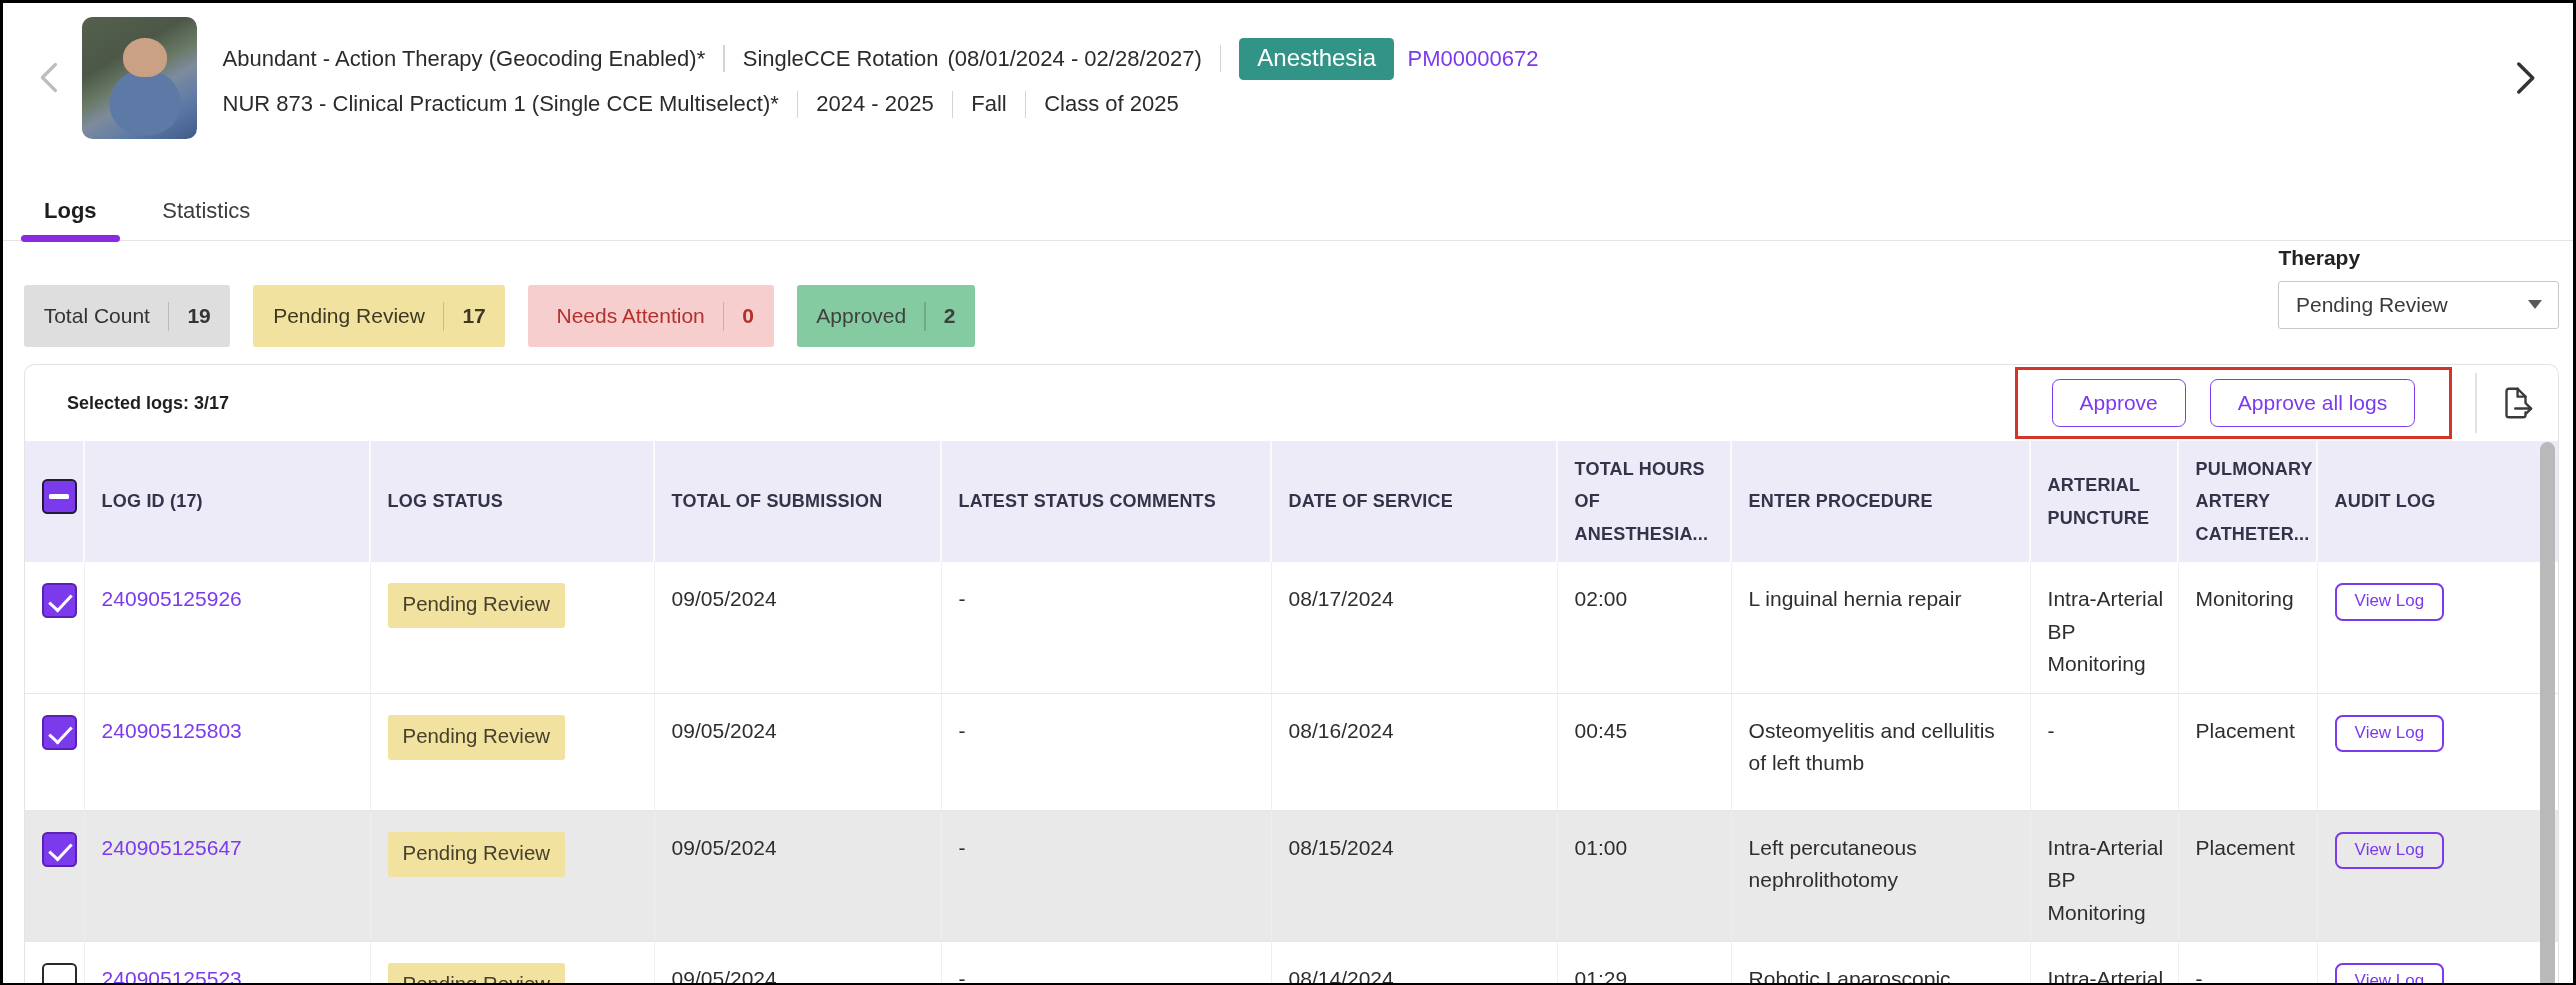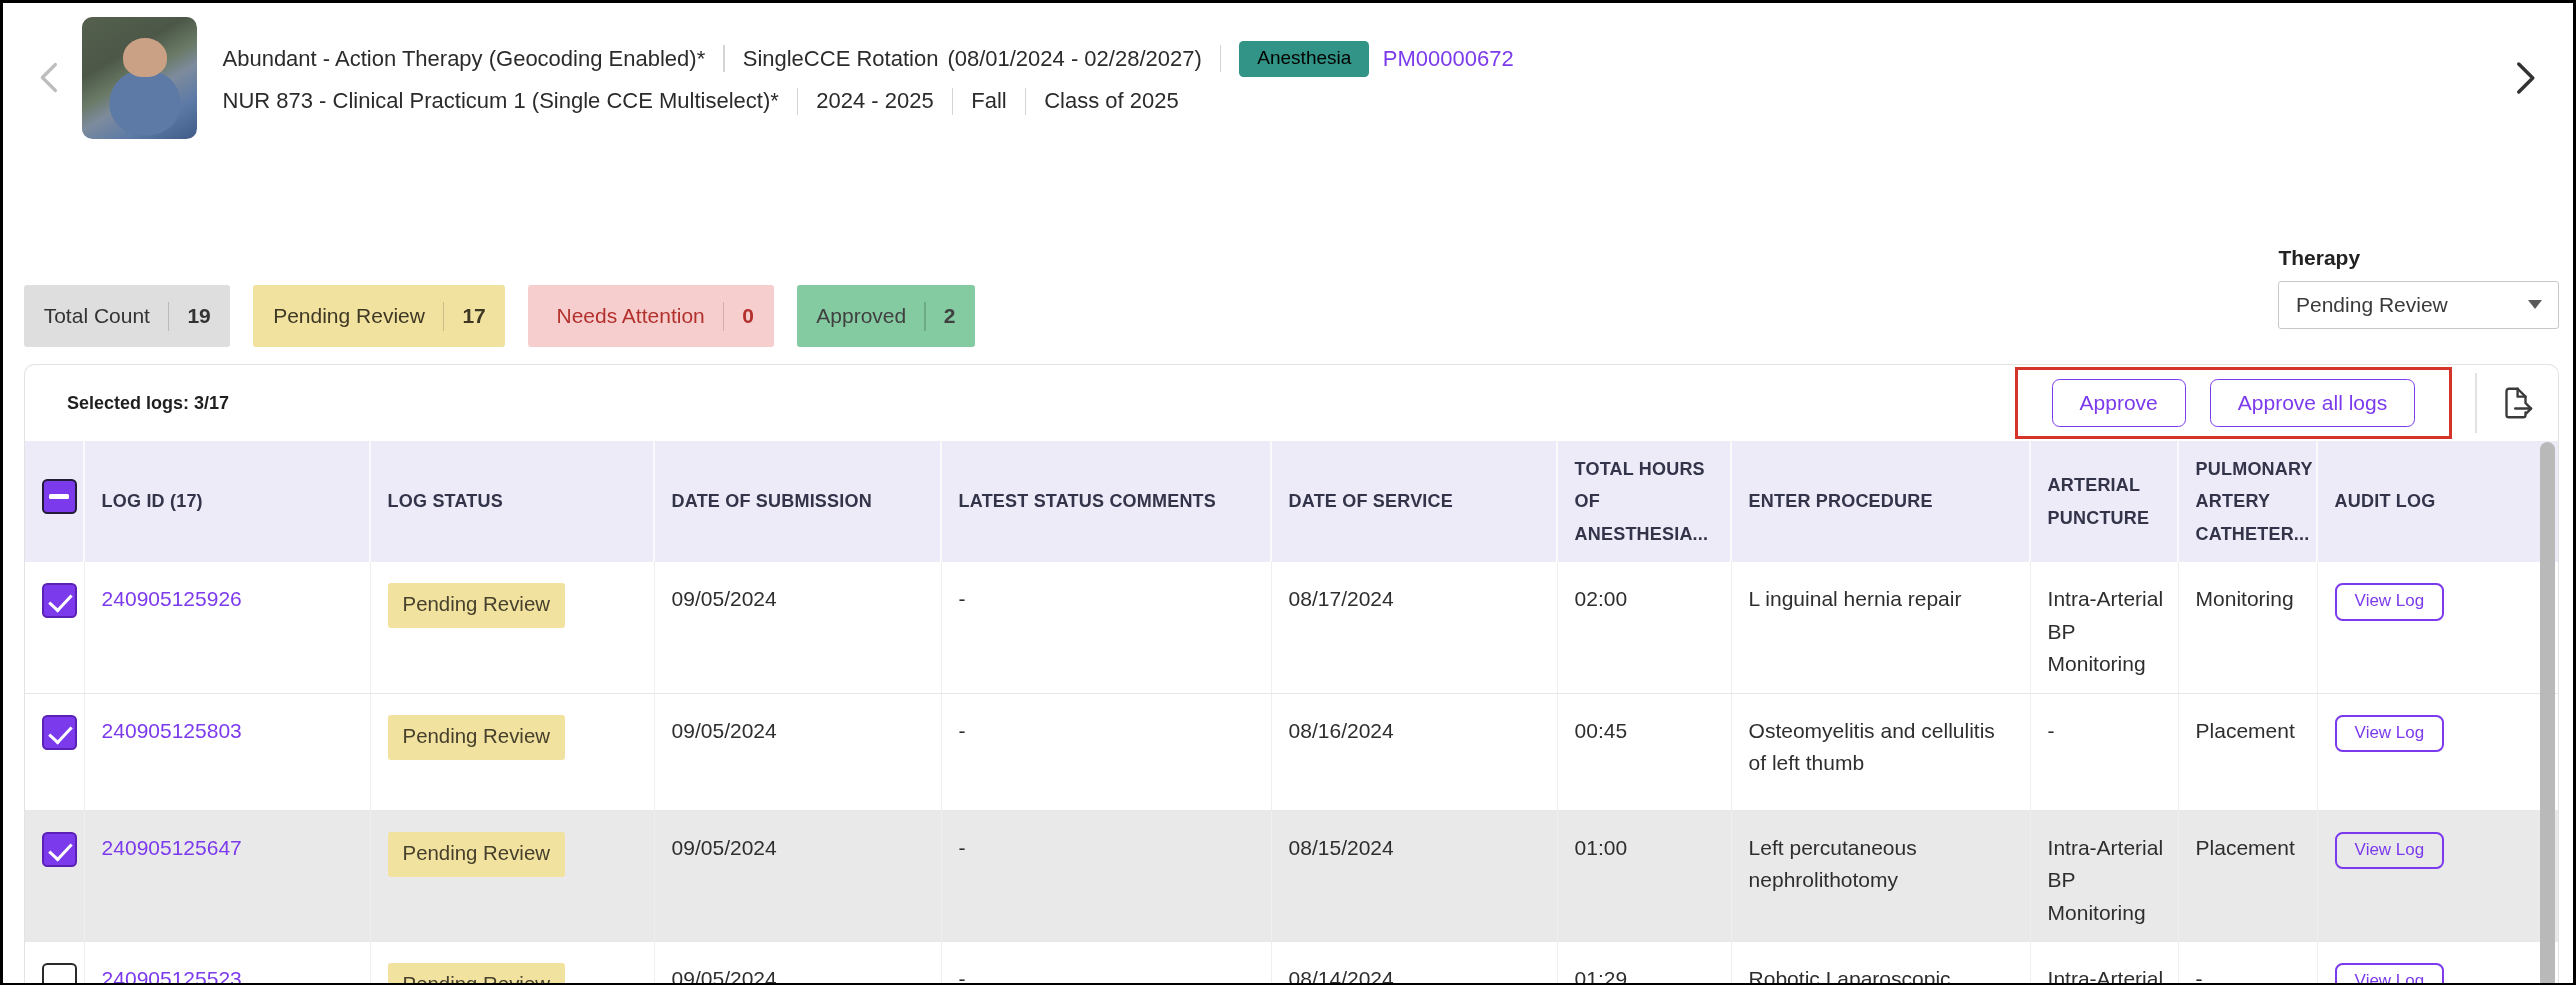--- a/index.html
+++ b/index.html
@@ -12,21 +12,21 @@
   .nav-chevron { width:53px; height:83px; display:flex; align-items:center; justify-content:center; cursor:pointer; flex:0 0 auto; }
   .avatar { width:115px; height:122px; border-radius:10.6px; margin:0 26px 0 4.5px; flex:0 0 auto; overflow:hidden; position:relative;
             background:linear-gradient(150deg,#55614d 0%,#4c5748 32%,#6a7a66 48%,#7d8b9d 60%,#5d7aa6 78%,#3f5a86 100%); }
   .avatar::after { content:""; position:absolute; left:41px; top:21px; width:44px; height:39px; border-radius:50% 50% 45% 45%; background:#caa184; box-shadow:0 45px 0 13.6px #5d7aa6; }
   .profile-info { display:flex; flex-direction:column; gap:10.6px; }
   .pline { display:flex; align-items:center; font-size:22px; color:#2b2b2b; white-space:nowrap; }
   .pline .bold { font-weight:700; font-size:23.4px; color:#1f1f1f; }
   .pline .gap { width:9px; }
   .sep { width:1.5px; height:27px; background:#d4d4d4; margin:0 18px; flex:0 0 auto; }
   .plink { color:#7c3aed; text-decoration:none; cursor:pointer; }
-  .teal-badge { background:#319486; color:#000000; font-size:19px; padding:6.8px 18px; border-radius:4.5px; line-height:1.2; }
+  .teal-badge { background:#319486; color:#ffffff; font-size:24px; padding:6.8px 18px; border-radius:4.5px; line-height:1.2; }
   .nav-next { margin-left:auto; }
 
   
   .tabs { position:absolute; top:184px; left:0; right:0; padding-left:18px; display:flex; border-bottom:1.5px solid #e4e4e4; }
   .tab { position:relative; padding:10.6px 23px 16.6px; font-size:22px; color:#3d3d3d; cursor:pointer; }
   .tab.active { font-weight:700; color:#1e1e1e; }
   .tab.active::after { content:""; position:absolute; left:0; right:0; bottom:-1.5px; height:6.8px; border-radius:3.8px; background:#8a2be2; }
   .tab + .tab { margin-left:19.7px; }
 
   
@@ -111,20 +111,24 @@
         <span>Class of 2025</span>
       </div>
     </div>
     <div class="nav-chevron nav-next">
       <svg width="42" height="42" viewBox="0 0 24 24">
           <polyline points="9,4 17,12 9,20" fill="none" stroke="#333" stroke-width="2" stroke-linecap="round" stroke-linejoin="round"></polyline>
         </svg>
     </div>
   </header>
 
+  <nav class="tabs">
+    <div class="tab active"><span>Logs</span></div>
+    <div class="tab"><span>Statistics</span></div>
+  </nav>
 
   <section class="filter-area">
     <div class="badges">
       <div class="badge badge-total">
         <span>Total Count</span>
           <span class="bdiv"></span>
           <span class="count">19</span>
       </div>
       <div class="badge badge-pending">
         <span>Pending Review</span>
@@ -183,21 +187,21 @@
           <col class="c-proc">
           <col class="c-art">
           <col class="c-pulm">
           <col>
       </colgroup>
       <thead>
         <tr>
           <th><span class="cb" data-state="indeterminate"></span></th>
           <th>LOG ID (17)</th>
           <th>LOG STATUS</th>
-          <th>DATE OF SUBMISSION</th>
+          <th>TOTAL OF SUBMISSION</th>
           <th>LATEST STATUS COMMENTS</th>
           <th>DATE OF SERVICE</th>
           <th>TOTAL HOURS OF ANESTHESIA...</th>
           <th>ENTER PROCEDURE</th>
           <th>ARTERIAL PUNCTURE</th>
           <th>PULMONARY ARTERY CATHETER...</th>
           <th>AUDIT LOG</th>
         </tr>
       </thead>
       <tbody>

